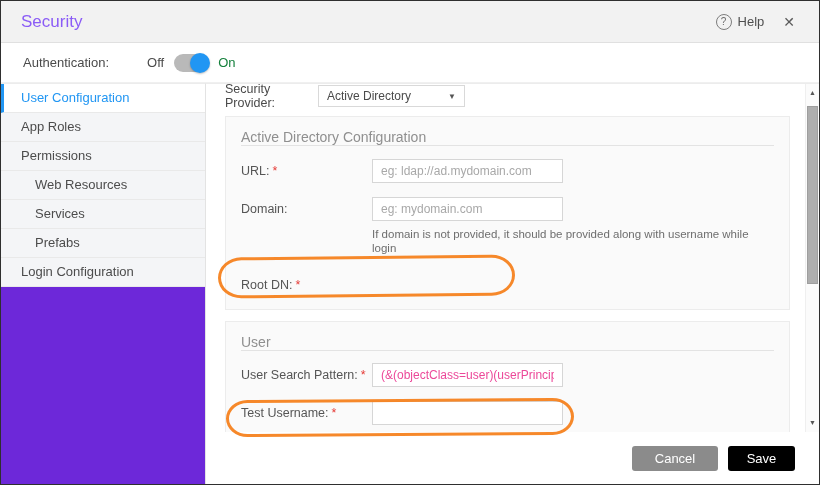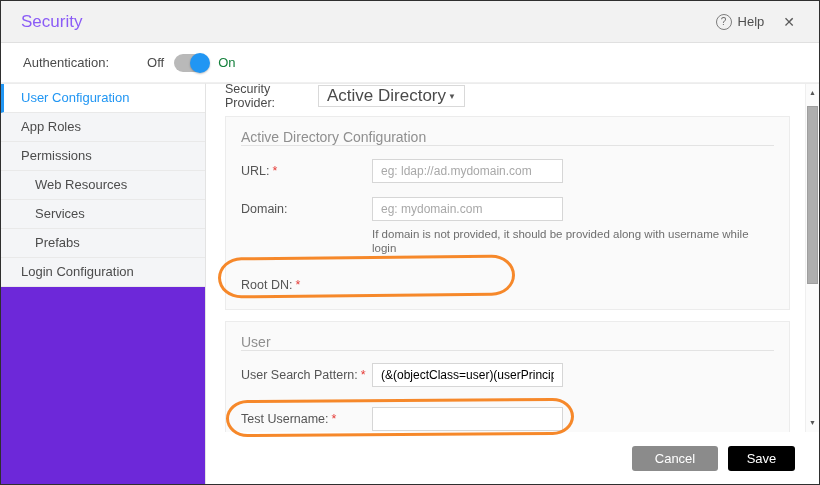--- a/index.html
+++ b/index.html
@@ -73,46 +73,46 @@
     padding:0 29px 0 19px; overflow:hidden; border-top:1px solid #ececec;
   }
 
   
   .provider-row { display:flex; align-items:center; height:24px; margin-top:0; }
   .provider-label { width:93px; font-size:12.5px; color:#4a4a4a; }
   .dropdown {
     width:147px; height:22px; border:1px solid #d9d9d9; background:#fff;
     display:flex; align-items:center; padding:0 8px; cursor:pointer;
   }
-  .dropdown-value { flex:1; font-size:17px; color:#4a4a4a; }
+  .dropdown-value { flex:1; font-size:12px; color:#4a4a4a; }
   .dropdown-caret { font-size:8px; color:#555; }
 
   
   .panel {
     background:#fafafa; border:1px solid #ececec;
     padding:12px 15px 0 15px;
   }
   .panel-ad { margin-top:8px; height:194px; }
   .panel-user { margin-top:11px; height:115px; }
   .panel-heading {
     font-size:14px; color:#8f8f8f; 
     border-bottom:1px solid #e3e3e3;
   }
 
   .form-row { display:flex; align-items:center; height:24px; position:relative; }
   .row-url   { margin-top:13px; }
   .row-domain{ margin-top:14px; }
   .row-rootdn{ margin-top:18px; }
   .row-usp   { margin-top:12px; }
-  .row-testu { margin-top:20px; }
+  .row-testu { margin-top:14px; }
   .form-label { width:131px; font-size:12.5px; color:#555; }
   .req { color:#e53935; margin-left:3px; }
   .text-input {
     width:191px; height:24px; border:1px solid #d6d6d6; background:#fff;
-    padding:0 8px; font-size:12px; color:#000000;
+    padding:0 8px; font-size:12px; color:#ec4899;
     font-family:"Liberation Sans", sans-serif; outline:none;
   }
   .text-input::placeholder { color:#a8a8a8; opacity:1; }
   .field-note {
     margin:6px 0 0 131px; font-size:11.5px; color:#6e6e6e; line-height:14px;
   }
 
   
   .scrollbar {
     position:absolute; top:0; right:0; width:14px; bottom:0;

